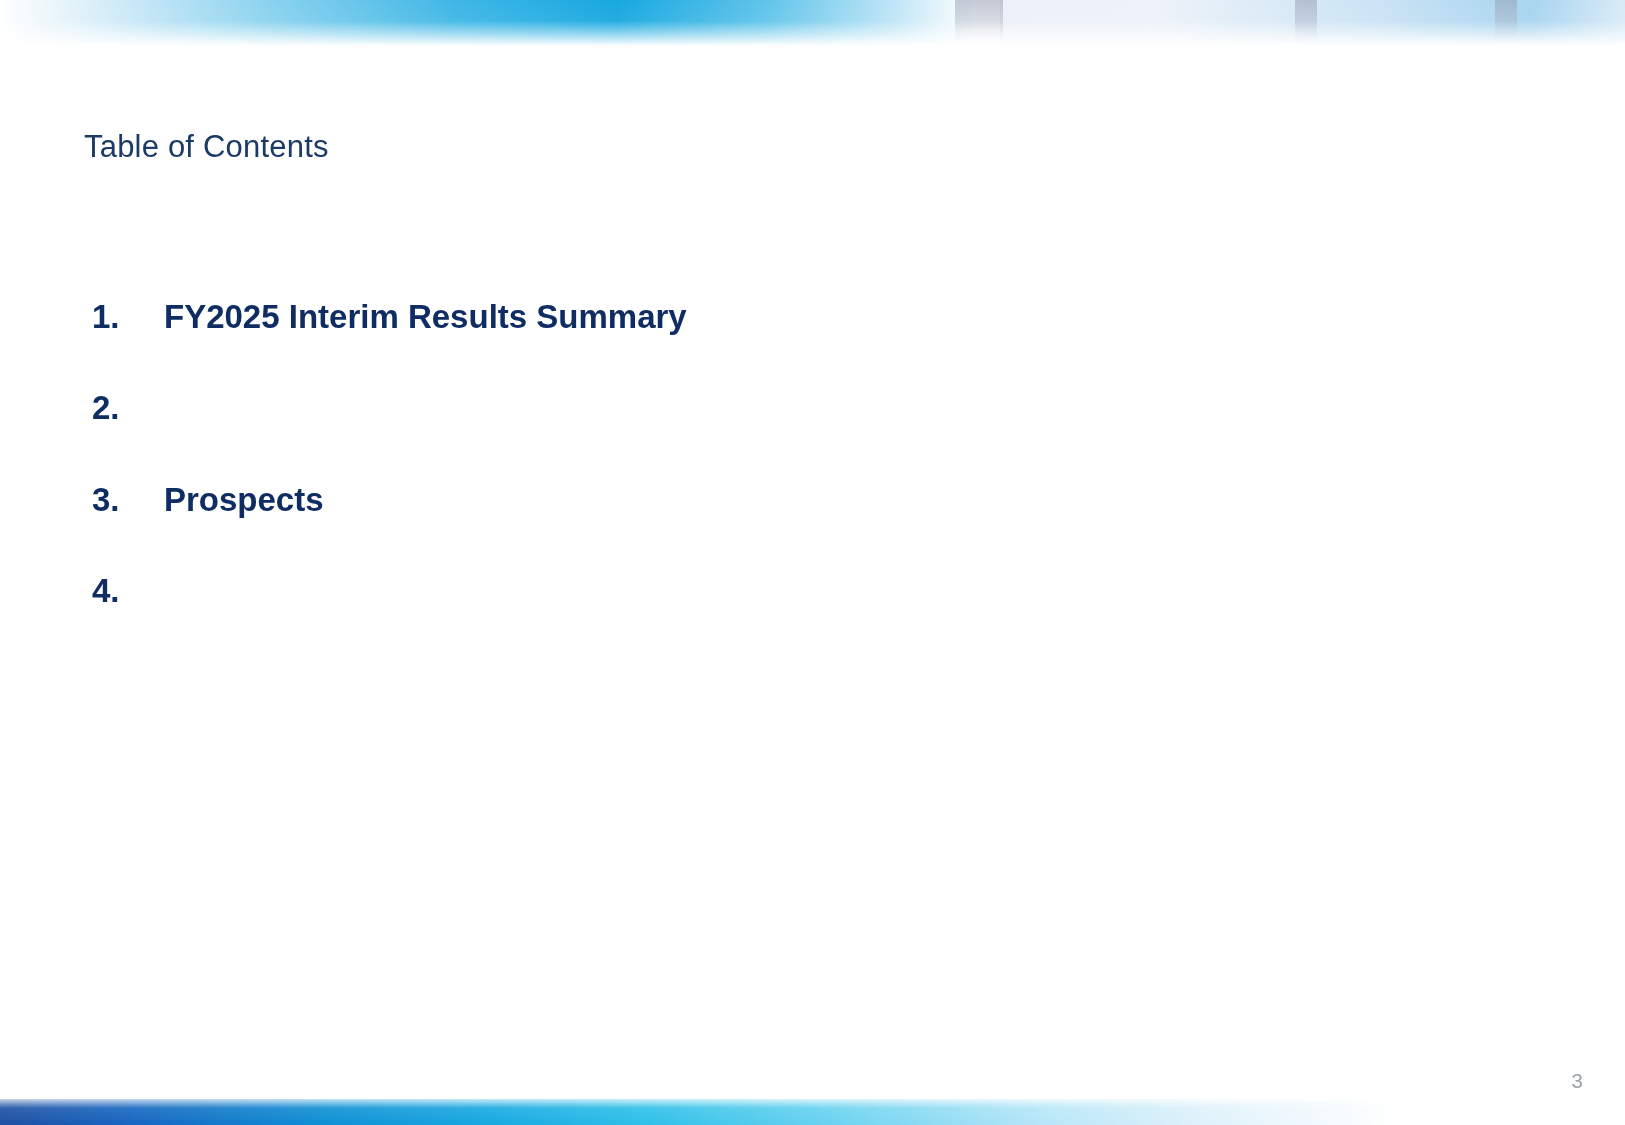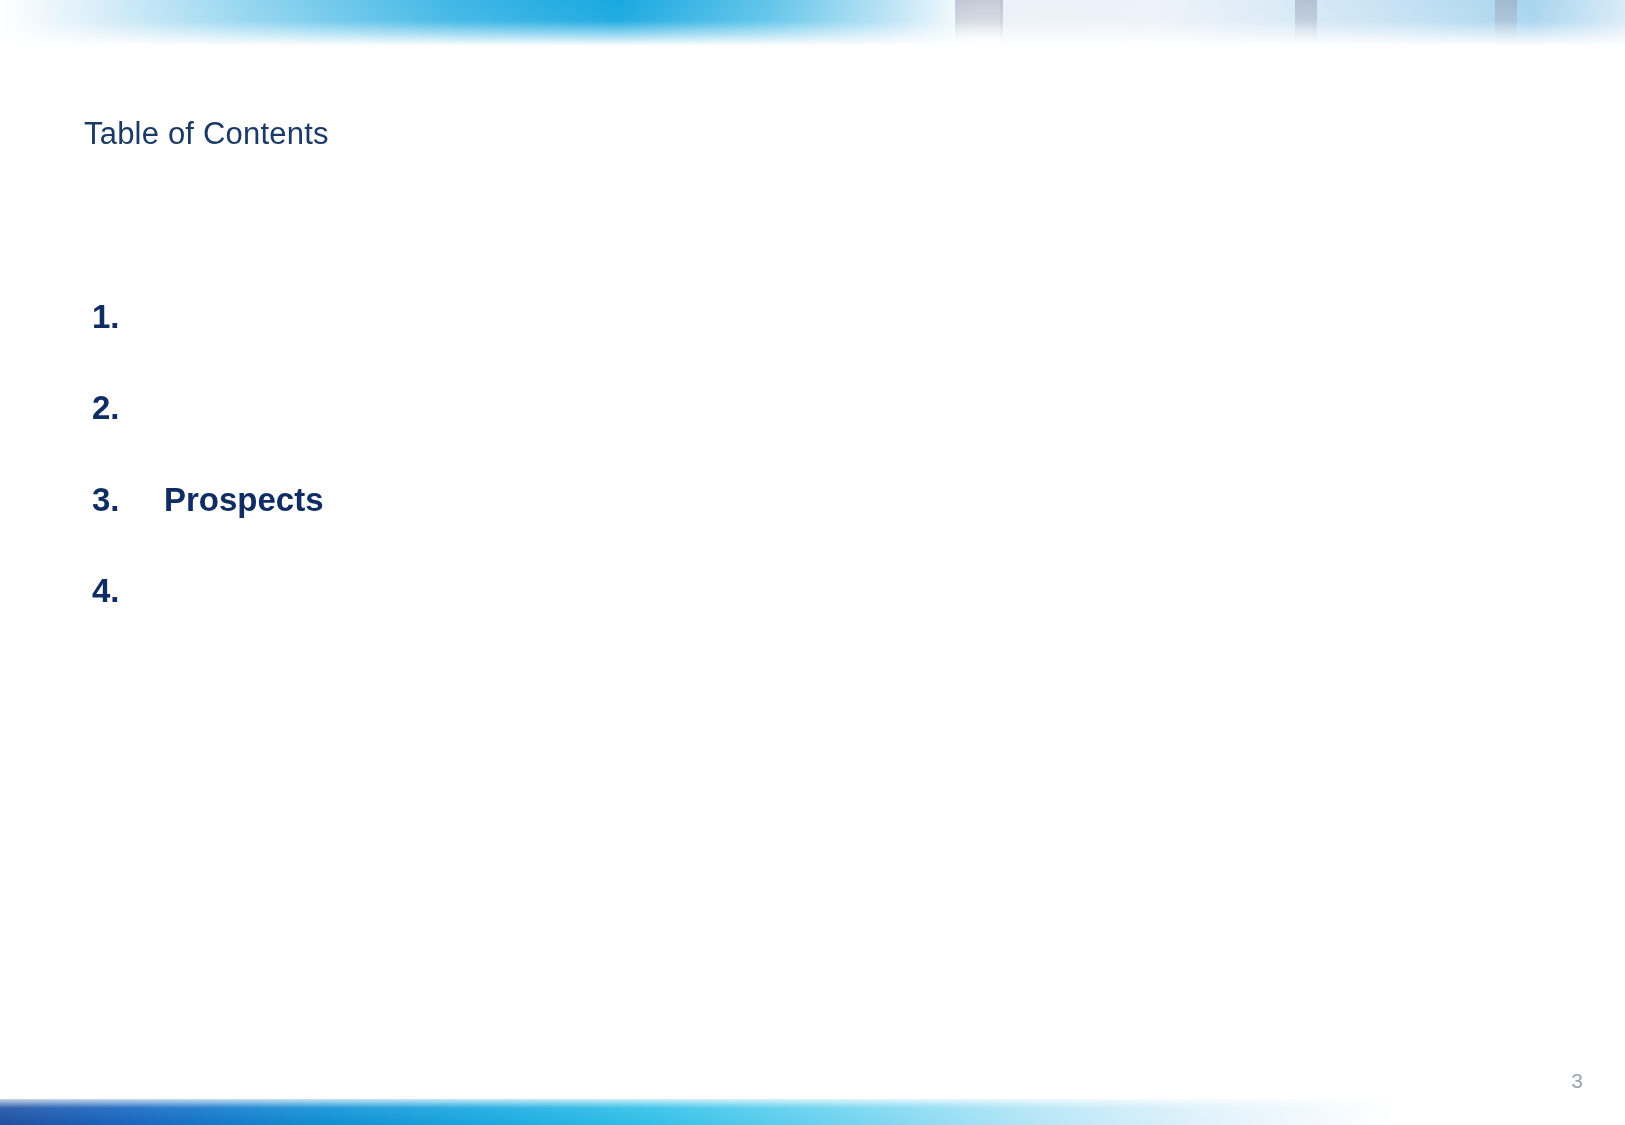--- a/index.html
+++ b/index.html
@@ -69,21 +69,21 @@
         rgba(215,228,242,0.45) 25%,
         rgba(160,205,235,0.55) 60%,
         rgba(120,190,230,0.65) 85%,
         rgba(180,215,240,0.5) 100%);
   }
 
   
   .slide-title {
     position: absolute;
     left: 84px;
-    top: 116px;
+    top: 129px;
     font-size: 31px;
     letter-spacing: 0.2px;
     color: #1b3a66;
     font-weight: 400;
     white-space: nowrap;
     text-align: center;
   }
 
   
   .toc {
@@ -158,20 +158,21 @@
 <div class="top-tick tick-a"></div>
 <div class="top-tick tick-b"></div>
 <div class="top-tick tick-c"></div>
 <div class="top-band-fade"></div>
 
 <div class="slide-title">Table of Contents</div>
 
 <div class="toc">
   <div class="toc-item">
     <span class="toc-num">1.</span>
+    <span class="toc-label">FY2025 Interim Results Summary</span>
   </div>
   <div class="toc-item">
     <span class="toc-num">2.</span>
   </div>
   <div class="toc-item">
     <span class="toc-num">3.</span>
     <span class="toc-label">Prospects</span>
   </div>
   <div class="toc-item">
     <span class="toc-num">4.</span>

